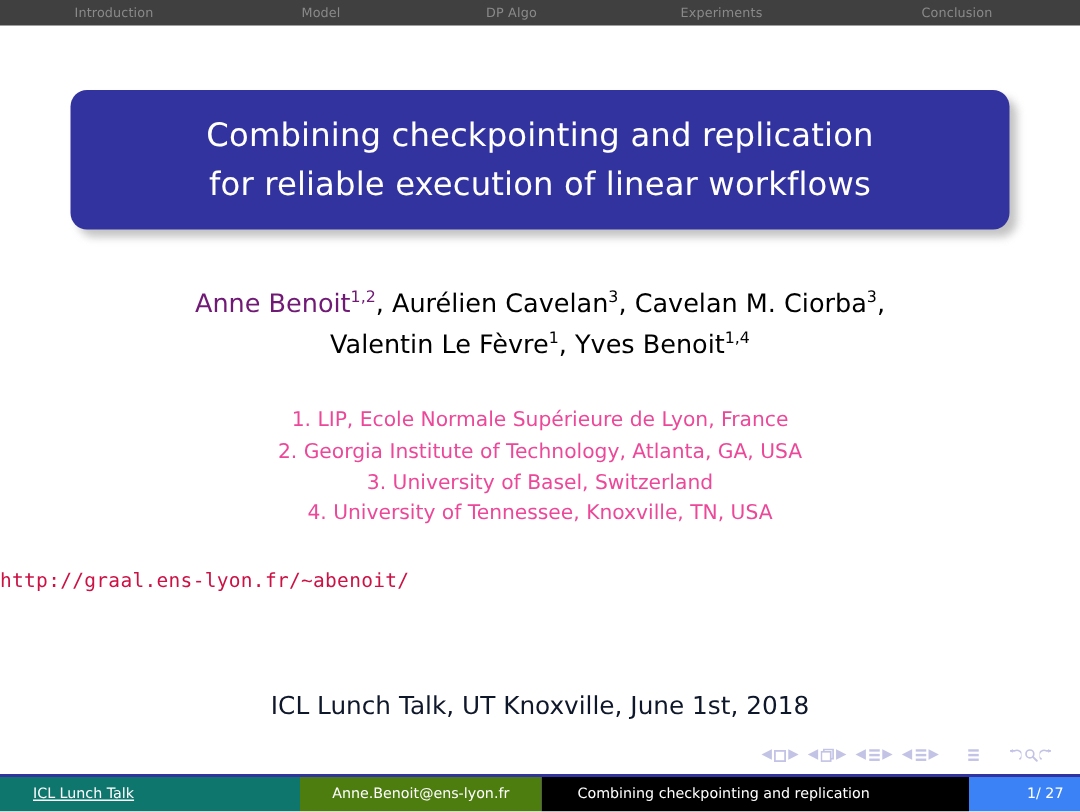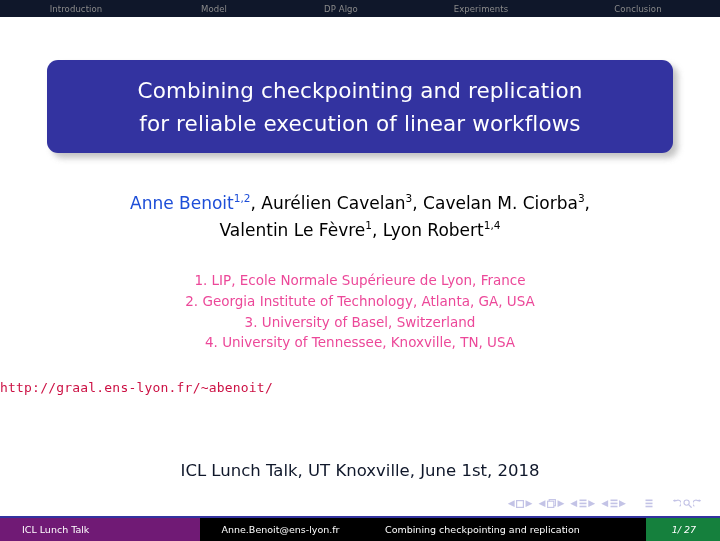--- a/index.html
+++ b/index.html
@@ -14,21 +14,21 @@
     font-family: "DejaVu Sans", sans-serif;
     position: relative;
   }
 
   
   .headbar {
     position: absolute;
     top: 0; left: 0;
     width: 720px;
     height: 17px;
-    background: #0f172a;
+    background: #404040;
     display: flex;
     align-items: center;
   }
   .headbar-seg {
     height: 17px;
     display: flex;
     align-items: center;
     justify-content: center;
     font-size: 8.5px;
     color: #8a8a8a;
@@ -85,21 +85,21 @@
   .authors {
     position: absolute;
     left: 0;
     top: 190px;
     width: 720px;
     text-align: center;
     color: #000000;
     font-size: 17px;
     line-height: 27px;
   }
-  .author-hl { color: #1d4ed8; }
+  .author-hl { color: #701a75; }
   sup {
     font-size: 0.62em;
     vertical-align: super;
     line-height: 0;
   }
 
   
   .affils {
     position: absolute;
     left: 0;
@@ -175,42 +175,42 @@
   .foot-seg {
     height: 23px;
     display: flex;
     align-items: center;
     font-size: 9.5px;
     color: #ffffff;
     white-space: nowrap;
   }
   .foot-a {
     width: 200px;
-    background: #701a75;
+    background: #0f766e;
     padding-left: 22px;
     box-sizing: border-box;
+    text-decoration: underline;
   }
   .foot-b {
     width: 161px;
-    background: #000000;
+    background: #4d7c0f;
     justify-content: center;
   }
   .foot-c {
     width: 285px;
     background: #000000;
     padding-left: 24px;
     box-sizing: border-box;
   }
   .foot-d {
     width: 74px;
-    background: #15803d;
+    background: #3b82f6;
     justify-content: flex-end;
-    padding-right: 24px;
+    padding-right: 11px;
     box-sizing: border-box;
-    font-style: italic;
   }
 </style>
 </head>
 <body>
 
 <div class="headbar">
   <div class="headbar-seg seg-0">Introduction</div>
   <div class="headbar-seg seg-1">Model</div>
   <div class="headbar-seg seg-2">DP Algo</div>
   <div class="headbar-seg seg-3">Experiments</div>
@@ -223,21 +223,21 @@
     <div class="title-line">Combining checkpointing and replication</div>
     <div class="title-line">for reliable execution of linear workflows</div>
   </div>
 </div>
 
 <div class="authors">
   <div>
     <span class="author-hl">Anne Benoit</span><sup class="author-hl">1,2</sup><span>, Aurélien Cavelan</span><sup>3</sup><span>, Cavelan M. Ciorba</span><sup>3</sup><span>,</span>
   </div>
   <div>
-    <span>Valentin Le Fèvre</span><sup>1</sup><span>, </span><span>Lyon Robert</span><sup>1,4</sup>
+    <span>Valentin Le Fèvre</span><sup>1</sup><span>, </span><span>Yves Benoit</span><sup>1,4</sup>
   </div>
 </div>
 
 <div class="affils">
   <div>1. LIP, Ecole Normale Supérieure de Lyon, France</div>
   <div>2. Georgia Institute of Technology, Atlanta, GA, USA</div>
   <div>3. University of Basel, Switzerland</div>
   <div>4. University of Tennessee, Knoxville, TN, USA</div>
 </div>
 

